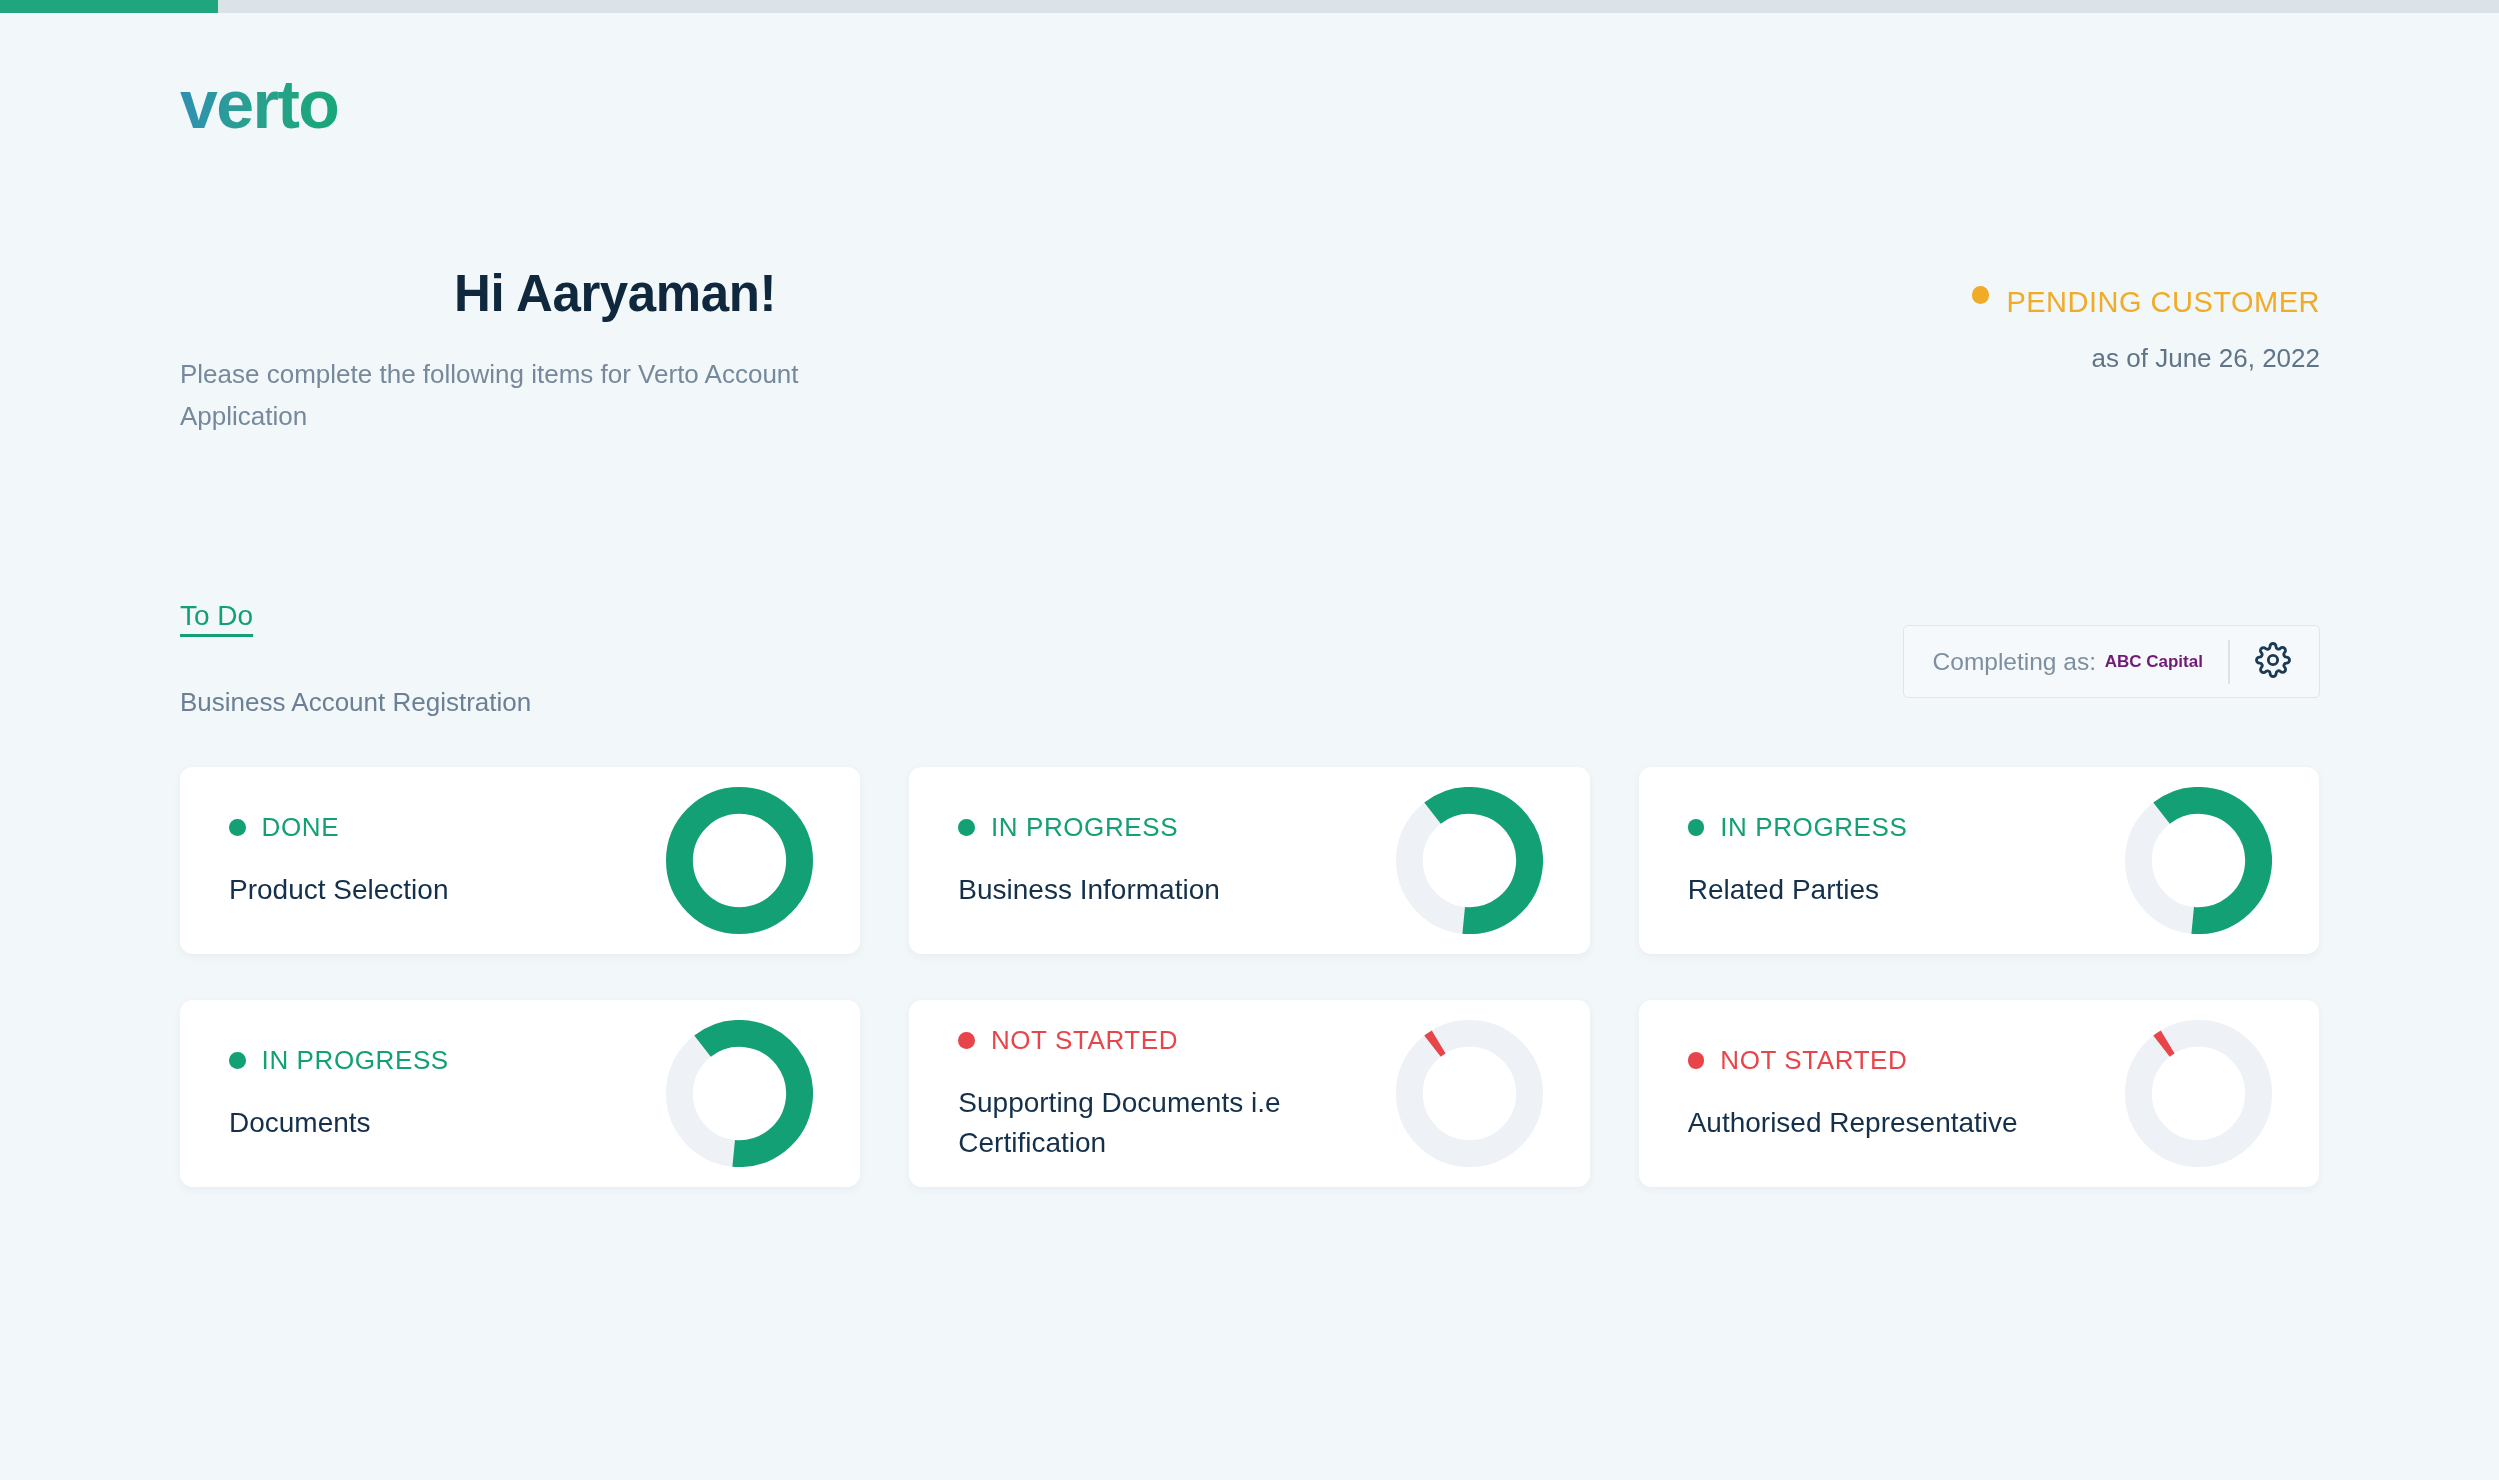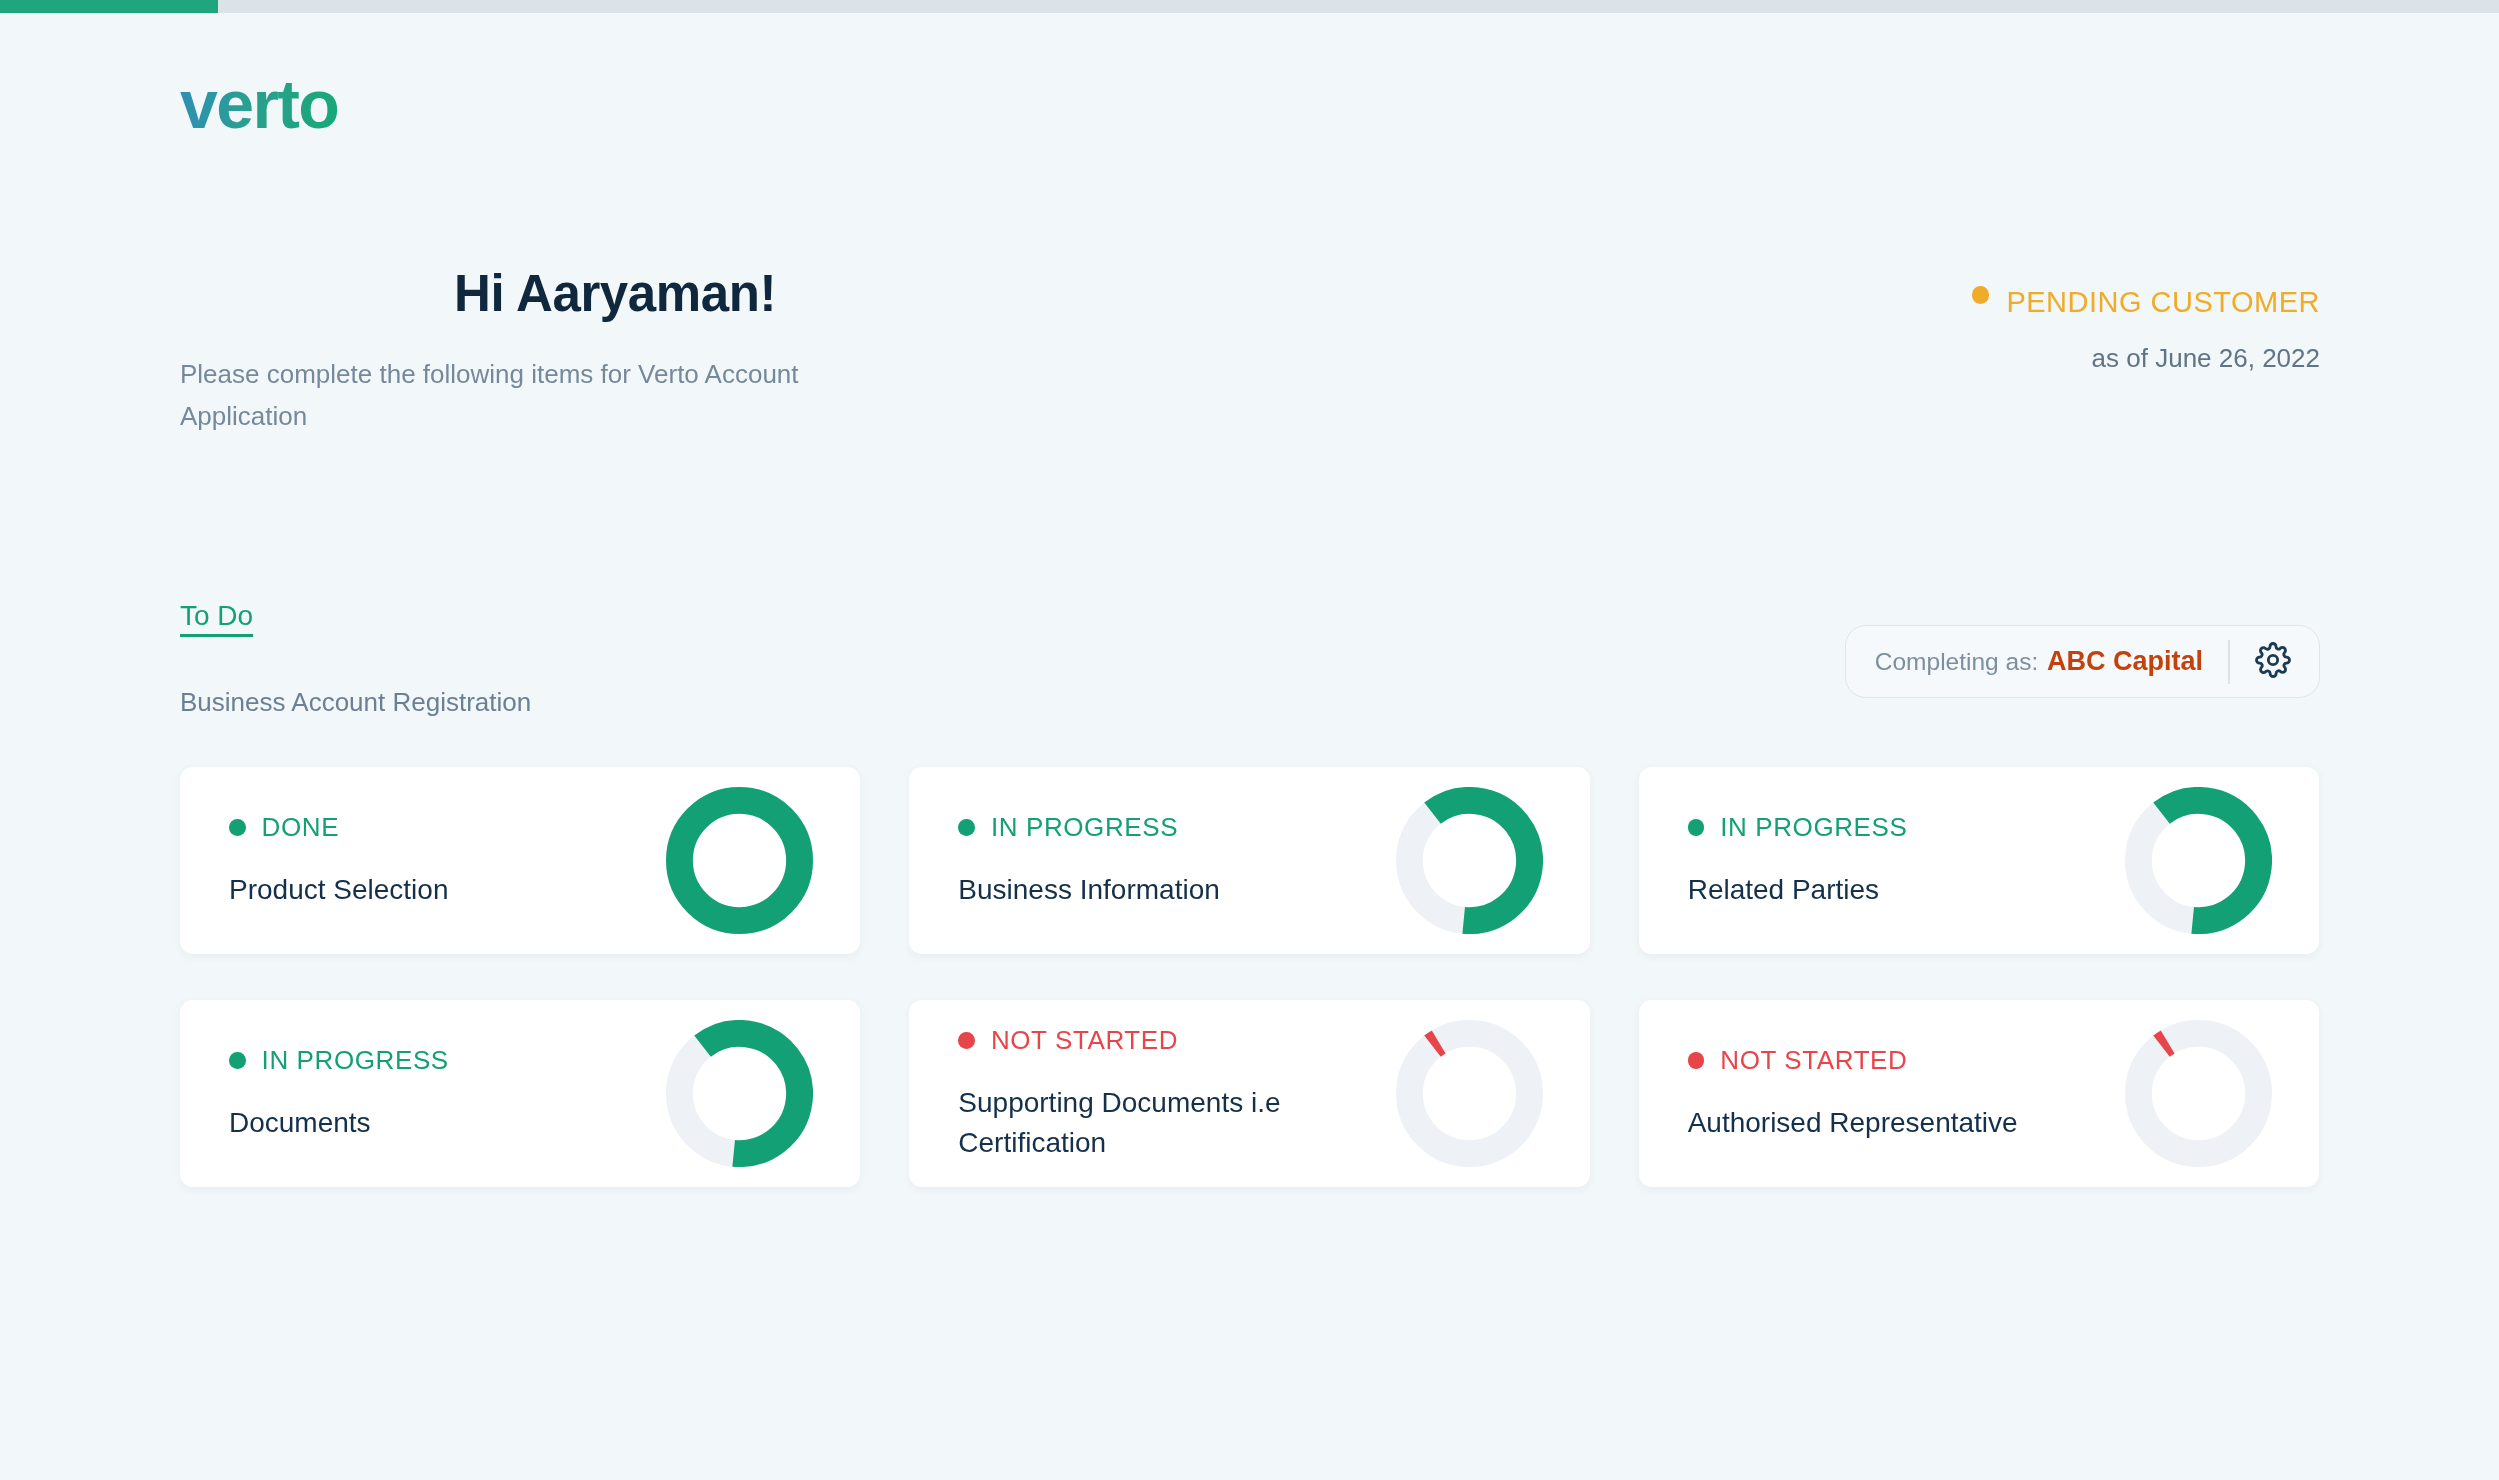--- a/index.html
+++ b/index.html
@@ -130,31 +130,31 @@
     position: absolute;
     right: 180px;
     top: 612px;
     height: 73px;
     display: flex;
     align-items: center;
     gap: 0;
     padding: 0 28.5px;
     background: #f5f9fb;
     border: 1.6px solid #dee6ec;
-    border-radius: 21px;
+    border-radius: 5px;
   }
   .completing-label {
     font-size: 24.5px;
     color: #7c8fa1;
     white-space: nowrap;
   }
   .completing-value {
-    font-size: 27px;
+    font-size: 17px;
     font-weight: 700;
-    color: #c2410c;
+    color: #701a75;
     margin-left: 8.7px;
     white-space: nowrap;
   }
   .completing-divider {
     width: 1.6px;
     height: 44px;
     background: #dbe3ea;
     margin: 0 25px;
     flex: none;
   }

